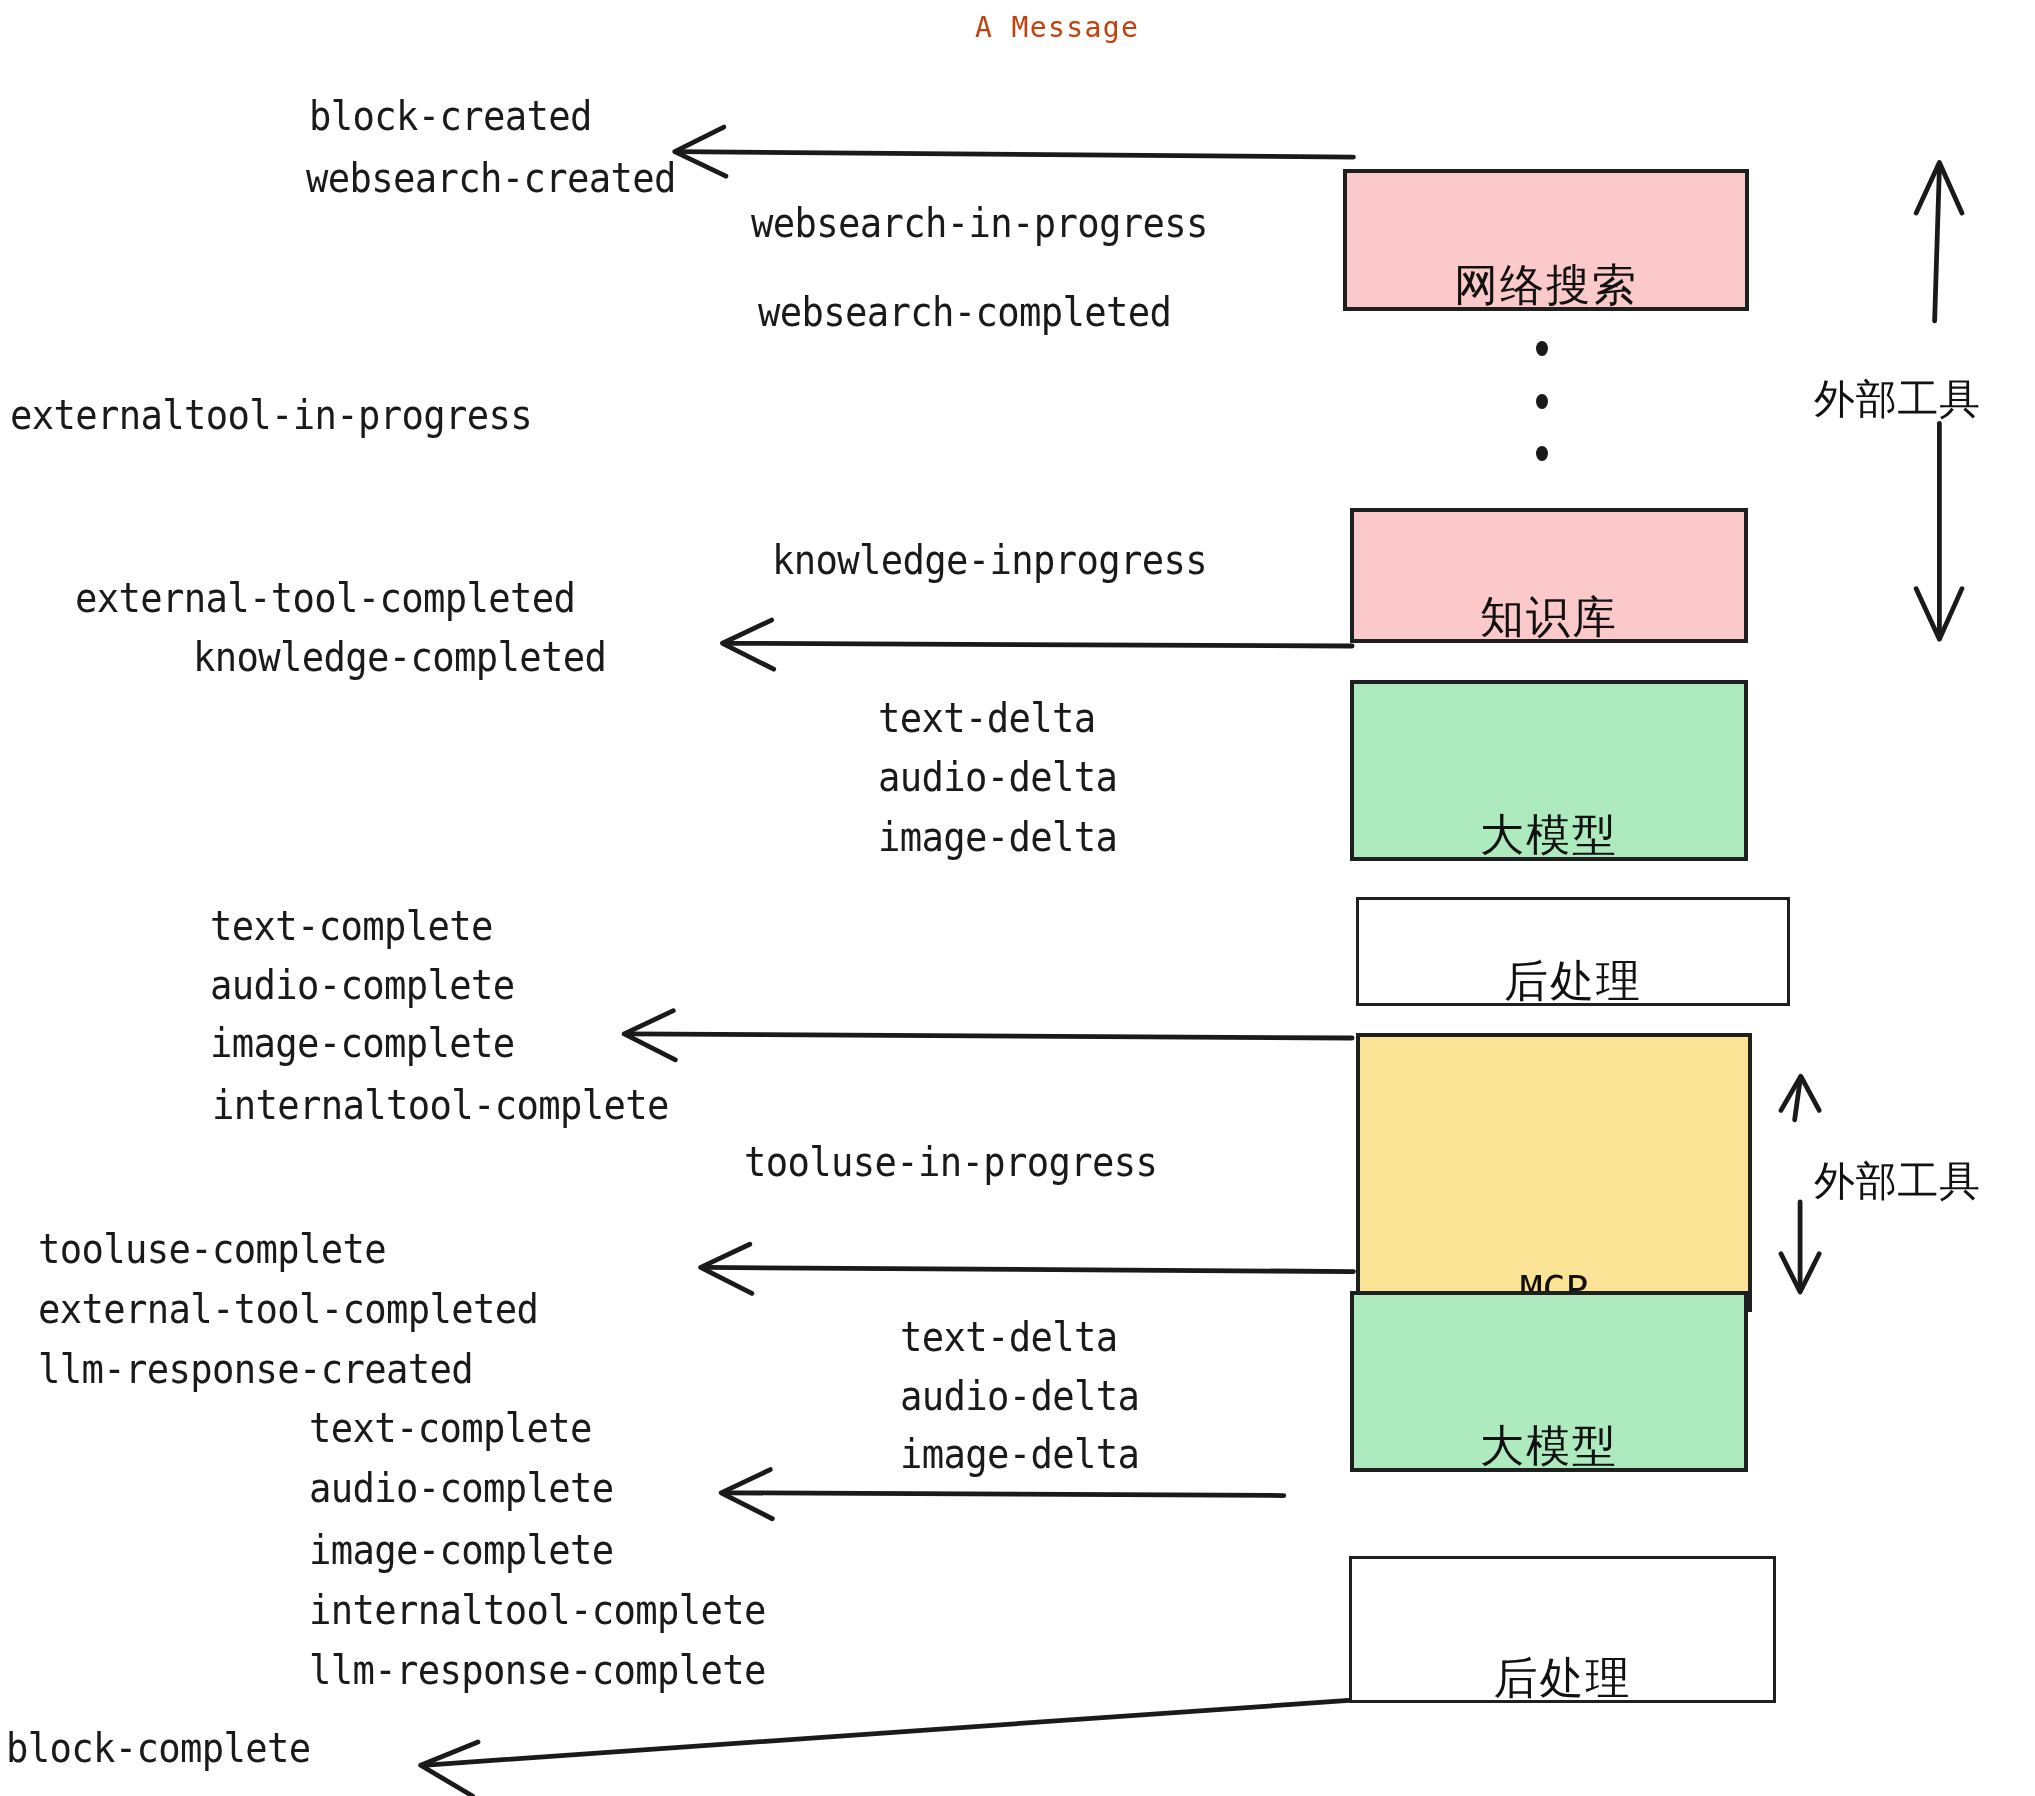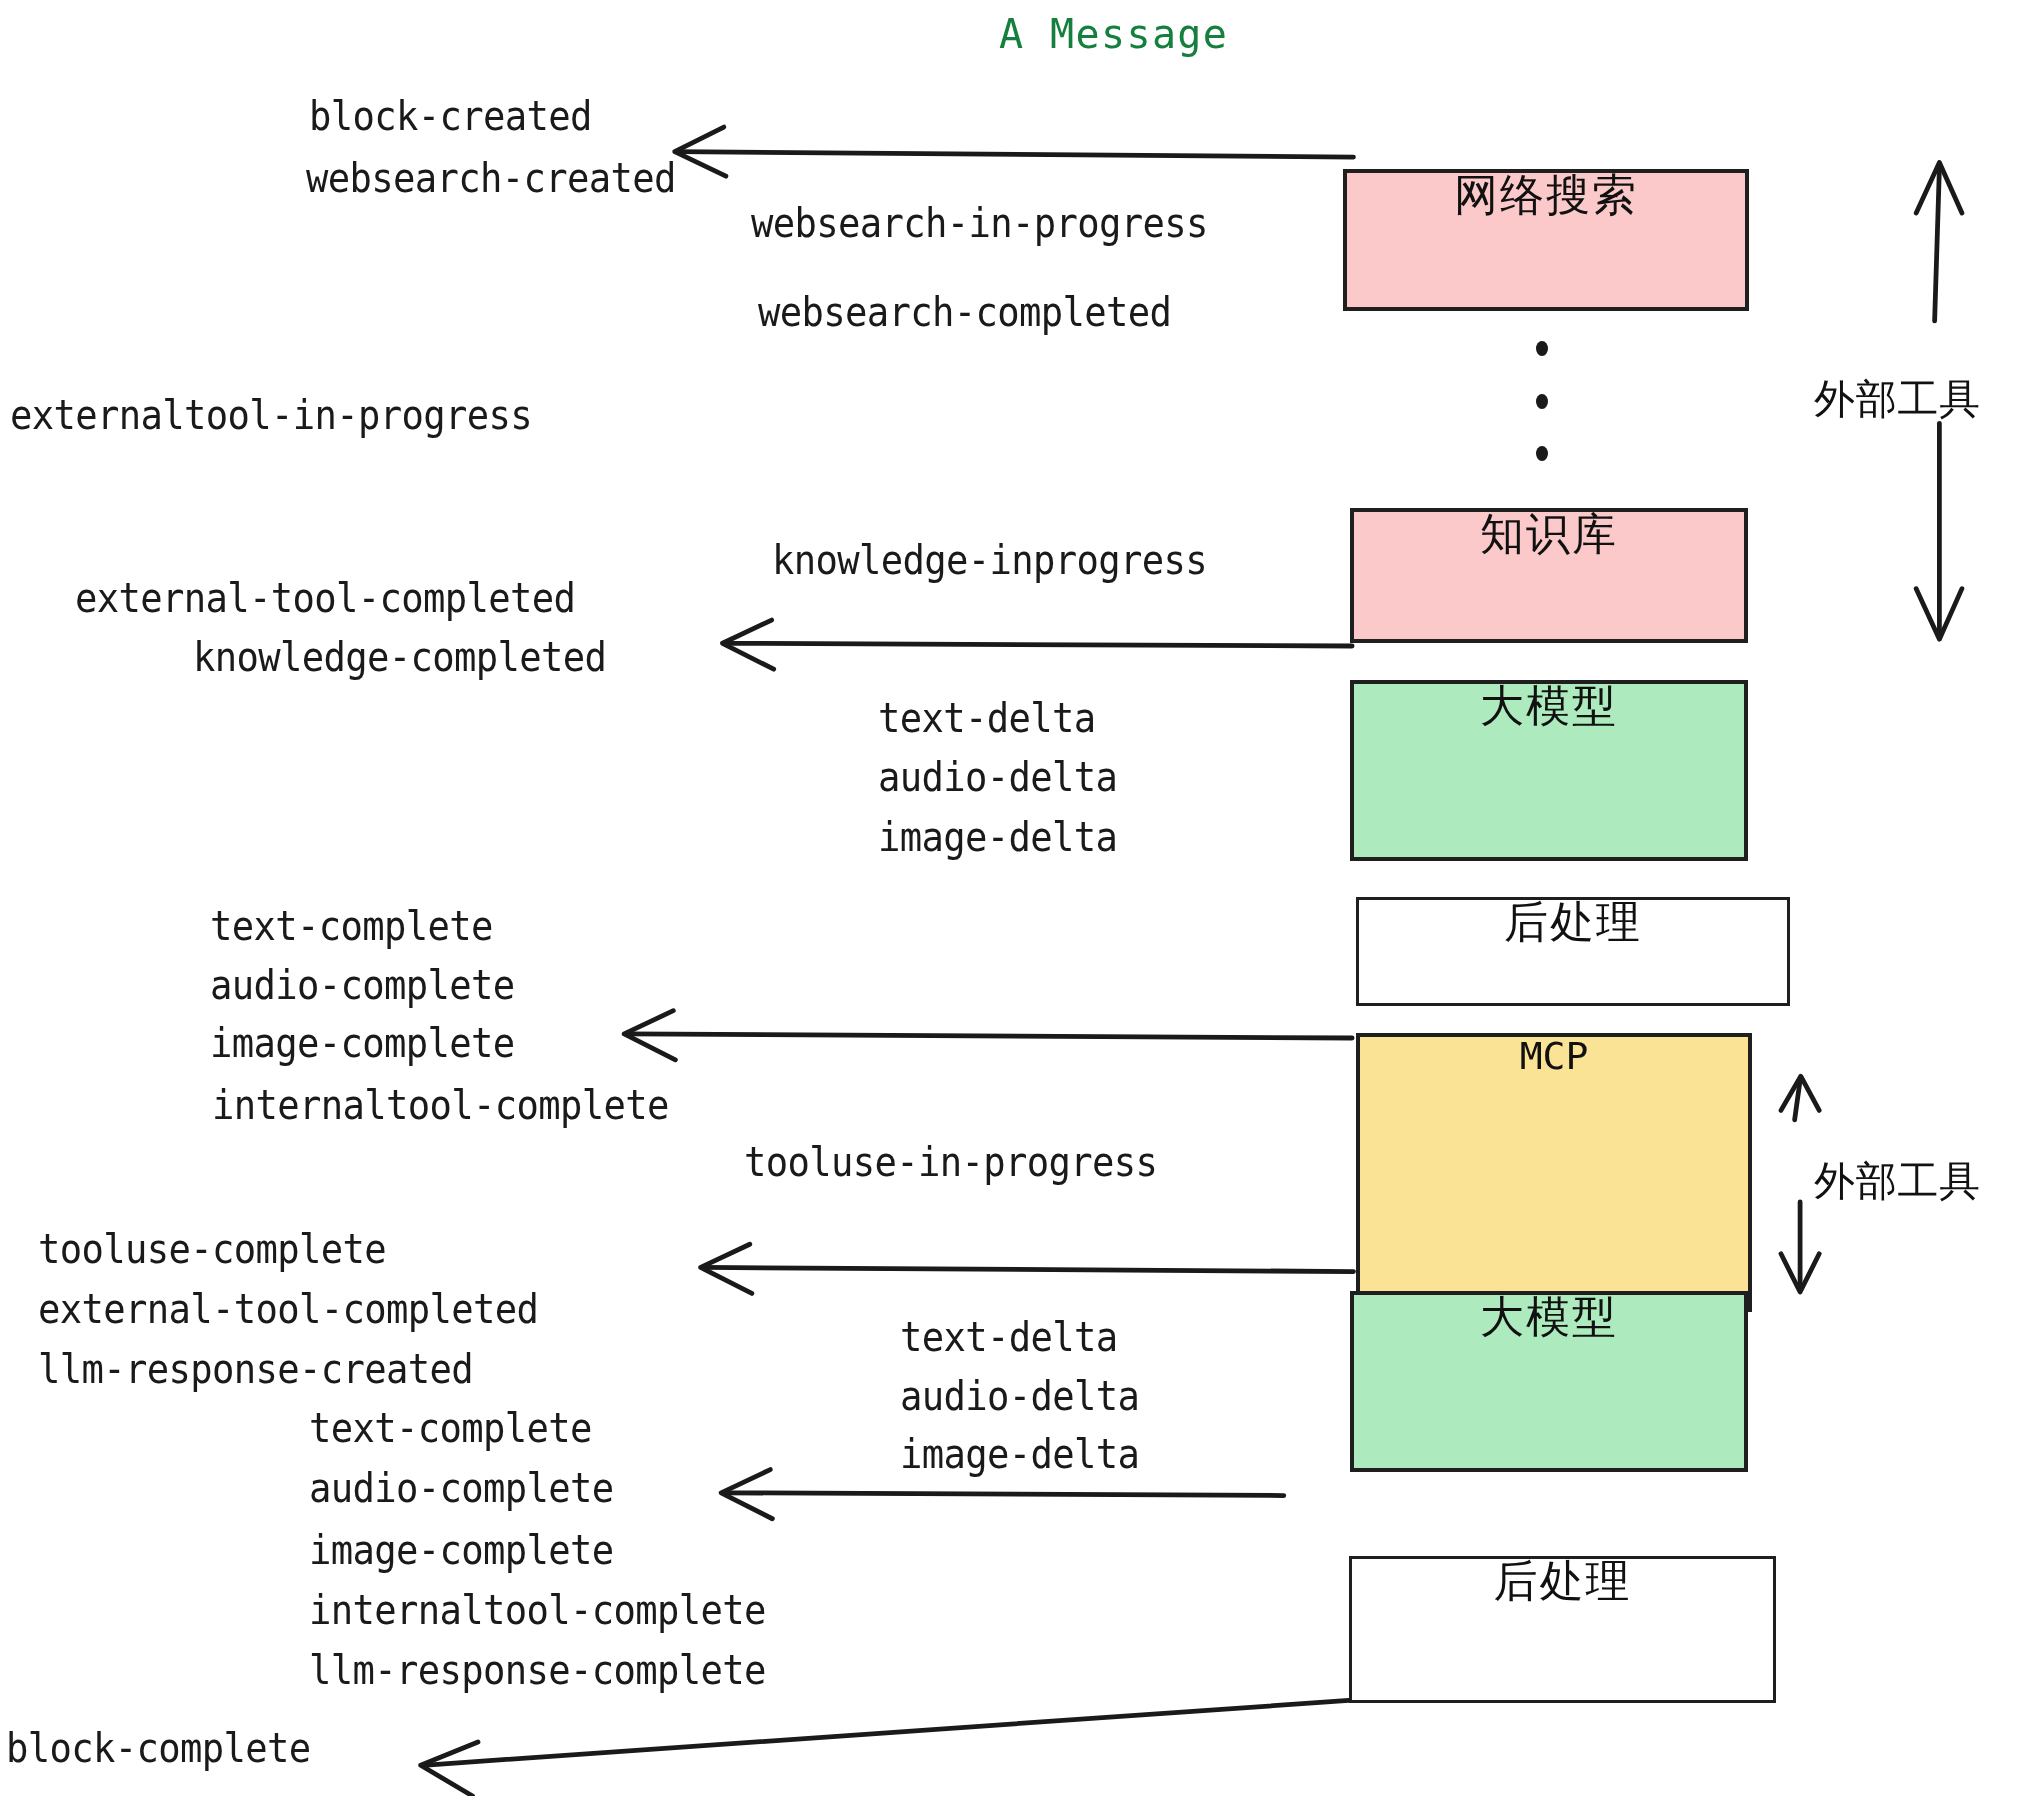--- a/index.html
+++ b/index.html
@@ -22,33 +22,32 @@
     font-family: "DejaVu Sans Mono", "Liberation Mono", monospace;
     font-size: 40px;
     line-height: 1;
     letter-spacing: -0.7px;
     transform: scaleX(0.93);
     transform-origin: left center;
   }
   .title {
     position: absolute;
     white-space: nowrap;
-    color: #15803d;
-    font-family: "DejaVu Sans Mono", "Liberation Mono", monospace;
-    font-size: 40px;
+    color: #c2410c;
+    font-family: "DejaVu Sans Mono", "Liberation Mono", monospace;
+    font-size: 28px;
     line-height: 1;
     letter-spacing: 1.4px;
-    margin-left: 24px;
   }
   .node {
     position: absolute;
     box-sizing: border-box;
     border: 4.1px solid #1f1f1f;
     display: flex;
-    align-items: flex-start;
+    align-items: flex-end;
     justify-content: center;
     color: #111111;
   }
   .node .node-label {
     font-family: "DejaVu Sans", "Liberation Sans", sans-serif;
     font-size: 44px;
     letter-spacing: 2px;
     line-height: 1;
   }
   .node.mcp .node-label {

